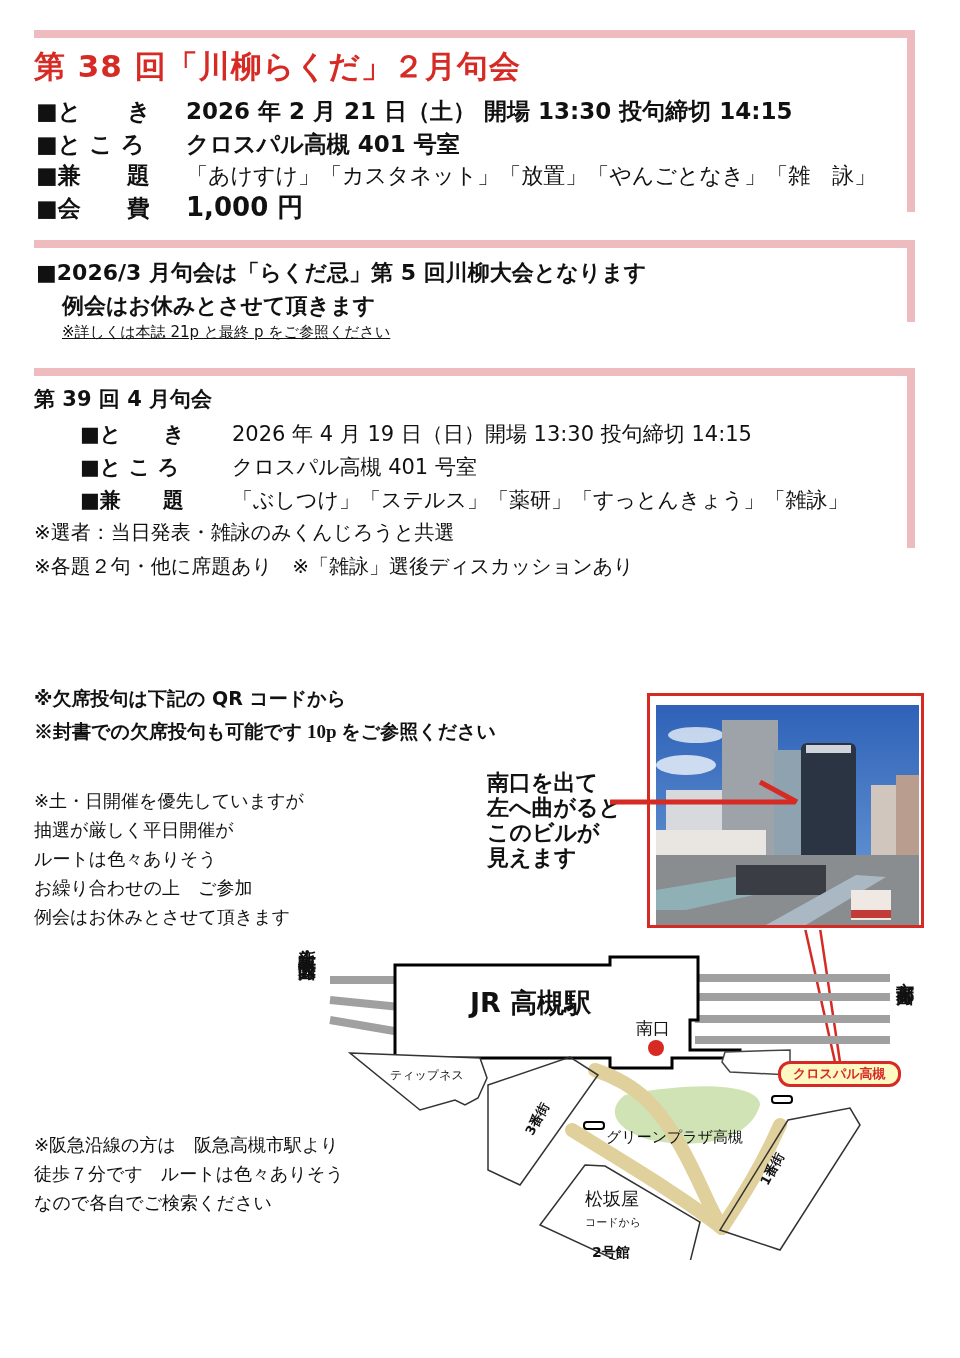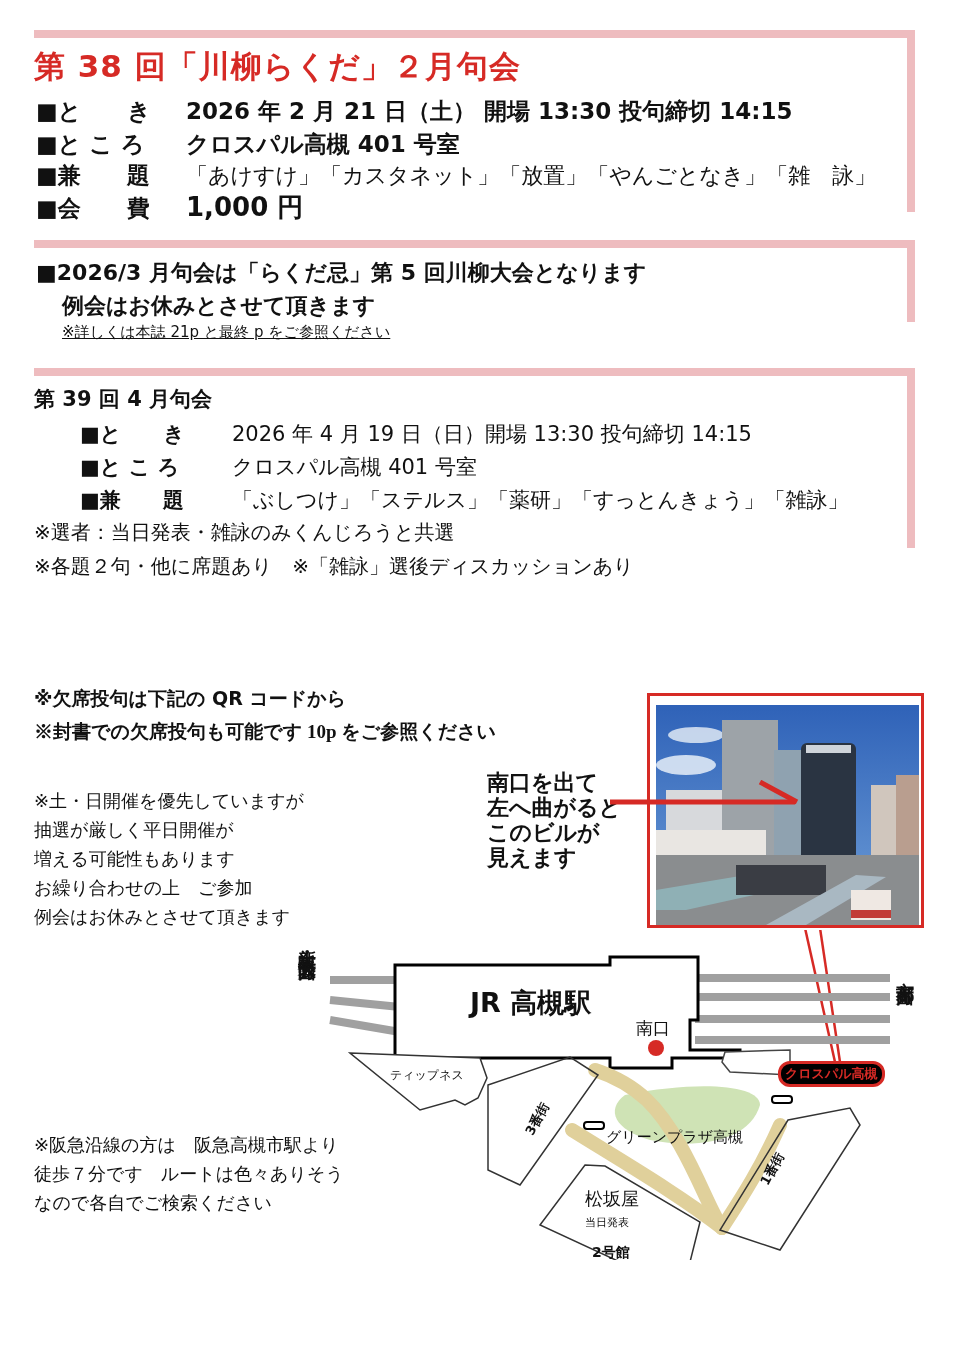--- a/index.html
+++ b/index.html
@@ -42,21 +42,21 @@
 <div class="row2" style="top:486px;"><span class="lab">■兼　　題</span><span>「ぶしつけ」「ステルス」「薬研」「すっとんきょう」「雑詠」</span></div>
 <div class="note" style="left:34px;top:519px;font-size:20px;">※選者：当日発表・雑詠のみくんじろうと共選</div>
 <div class="note" style="left:34px;top:553px;font-size:20px;">※各題２句・他に席題あり　※「雑詠」選後ディスカッションあり</div>
 
 <div class="note bold" style="left:34px;top:686px;font-size:19px;">※欠席投句は下記の QR コードから</div>
 <div class="note bold" style="left:34px;top:719px;font-size:19px;font-family:Liberation Serif, serif;">※封書での欠席投句も可能です 10p をご参照ください</div>
 
 <div class="abs" style="left:34px;top:786px;font-size:18px;line-height:29px;white-space:nowrap;">
   <div>※土・日開催を優先していますが</div>
   <div>抽選が厳しく平日開催が</div>
-  <div>増える可能性もあります</div>
+  <div>ルートは色々ありそう</div>
   <div>お繰り合わせの上　ご参加</div>
   <div>例会はお休みとさせて頂きます</div>
 </div>
 
 <div class="abs bold" style="left:487px;top:770px;font-size:22px;line-height:25px;white-space:nowrap;">
   <div>南口を出て</div>
   <div>左へ曲がると</div>
   <div>このビルが</div>
   <div>見えます</div>
 </div>
@@ -141,21 +141,21 @@
 
 <div class="abs bold" style="left:470px;top:985px;font-size:27px;white-space:nowrap;">JR 高槻駅</div>
 <div class="abs" style="left:636px;top:1017px;font-size:17px;">南口</div>
 <div class="vtext" style="left:295px;top:935px;">新大阪・大阪方面</div>
 <div class="vtext" style="left:893px;top:968px;">京都方面</div>
 <div class="abs" style="left:390px;top:1067px;font-size:12px;">ティップネス</div>
 <div class="abs bold" style="left:520px;top:1110px;font-size:13px;transform:rotate(-62deg);">3番街</div>
 <div class="abs bold" style="left:755px;top:1160px;font-size:13px;transform:rotate(-62deg);">1番街</div>
 <div class="abs" style="left:606px;top:1128px;font-size:15px;white-space:nowrap;">グリーンプラザ高槻</div>
 <div class="abs" style="left:585px;top:1187px;font-size:18px;">松坂屋</div>
-<div class="abs" style="left:585px;top:1215px;font-size:11px;">当日発表</div>
+<div class="abs" style="left:585px;top:1215px;font-size:11px;">コードから</div>
 <div class="abs bold" style="left:592px;top:1244px;font-size:14px;">2号館</div>
-<div class="abs bold" style="left:778px;top:1061px;font-size:13px;color:#d62a25;border:3px solid #d62a25;border-radius:12px;padding:1px 4px;background:#000000;white-space:nowrap;">クロスパル高槻</div>
+<div class="abs bold" style="left:778px;top:1061px;font-size:13px;color:#d62a25;border:3px solid #d62a25;border-radius:12px;padding:1px 12px;background:#fef9c3;white-space:nowrap;">クロスパル高槻</div>
 
 <div class="abs" style="left:34px;top:1130px;font-size:18px;line-height:29px;white-space:nowrap;">
   <div>※阪急沿線の方は　阪急高槻市駅より</div>
   <div>徒歩７分です　ルートは色々ありそう</div>
   <div>なので各自でご検索ください</div>
 </div>
 
 </body></html>

